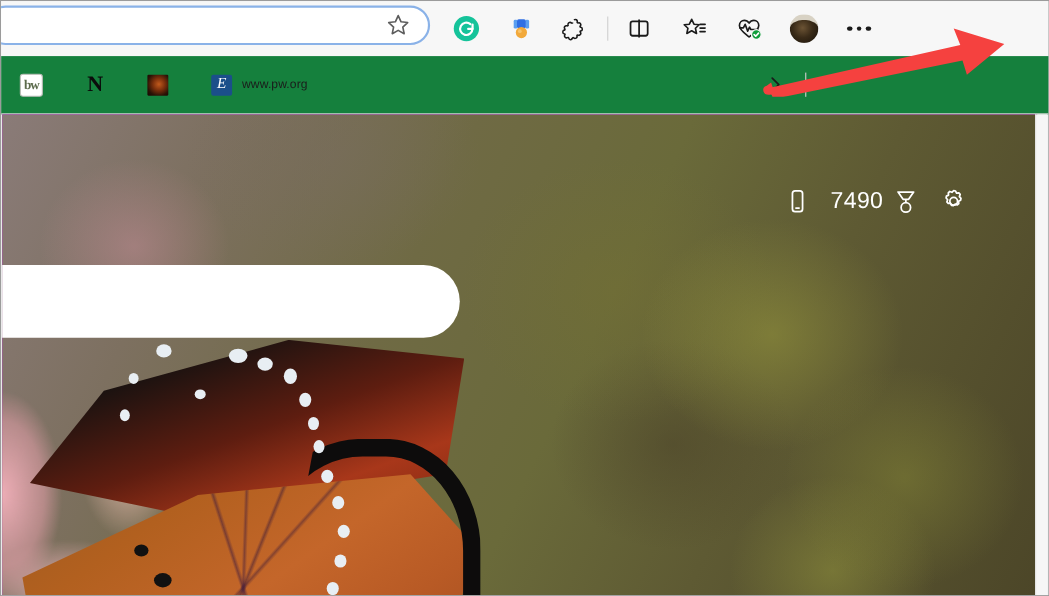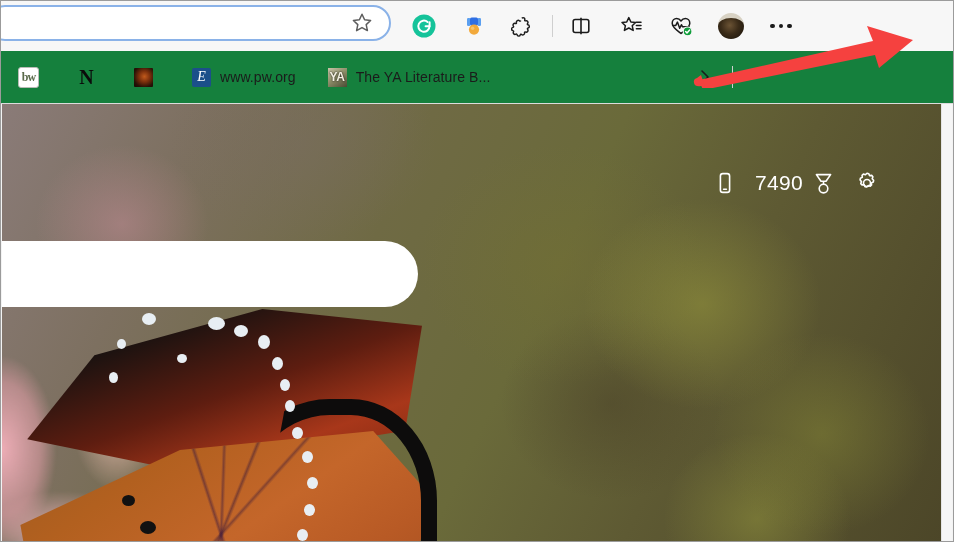--- a/index.html
+++ b/index.html
@@ -55,21 +55,21 @@
   .bookmarks{
     position:absolute;left:0;top:50px;width:954px;height:52px;
     background:#15803d;display:flex;align-items:center;
     border-bottom:1px solid #dcdcdc;
   }
   .bm{
     display:flex;align-items:center;height:30px;padding:0 7px;border-radius:4px;
     margin-right:2px;
   }
   .bm-label{
-    font-size:14px;color:#1b1b1b;margin-left:9px;white-space:nowrap;
+    font-size:11px;color:#1b1b1b;margin-left:9px;white-space:nowrap;
     letter-spacing:.1px;
   }
   .fav{width:19px;height:19px;flex:0 0 19px;position:relative;overflow:hidden;}
 
   .fav-bw{
     background:#ffffff;border:1.6px solid #b9bcb6;border-radius:3px;
     font-size:12px;font-weight:bold;color:#5c6b4c;
     display:flex;align-items:center;justify-content:center;line-height:1;
   }
   .fav-bw span{font-family:"Liberation Serif",serif;letter-spacing:-1px;}
@@ -310,26 +310,20 @@
       <span class="bm-label"></span>
     </div>
 
     <div class="bm" style="margin-left:14px;">
       <span class="fav fav-pw">
         <span>E</span>
       </span>
       <span class="bm-label">www.pw.org</span>
     </div>
 
-    <div class="bm bm-ya" style="margin-left:16px;">
-      <span class="fav fav-ya">
-        <span>YA</span>
-      </span>
-      <span class="bm-label">The YA Literature B...</span>
-    </div>
 
     <div class="bm-overflow">
       <svg width="20" height="20" viewBox="0 0 20 20" fill="none" stroke="#1b1b1b" stroke-width="1.6" stroke-linecap="round" stroke-linejoin="round">
         <path d="M7 4l6 6-6 6"></path>
       </svg>
     </div>
     <div class="bm-sep2"></div>
 
   </div>
 

